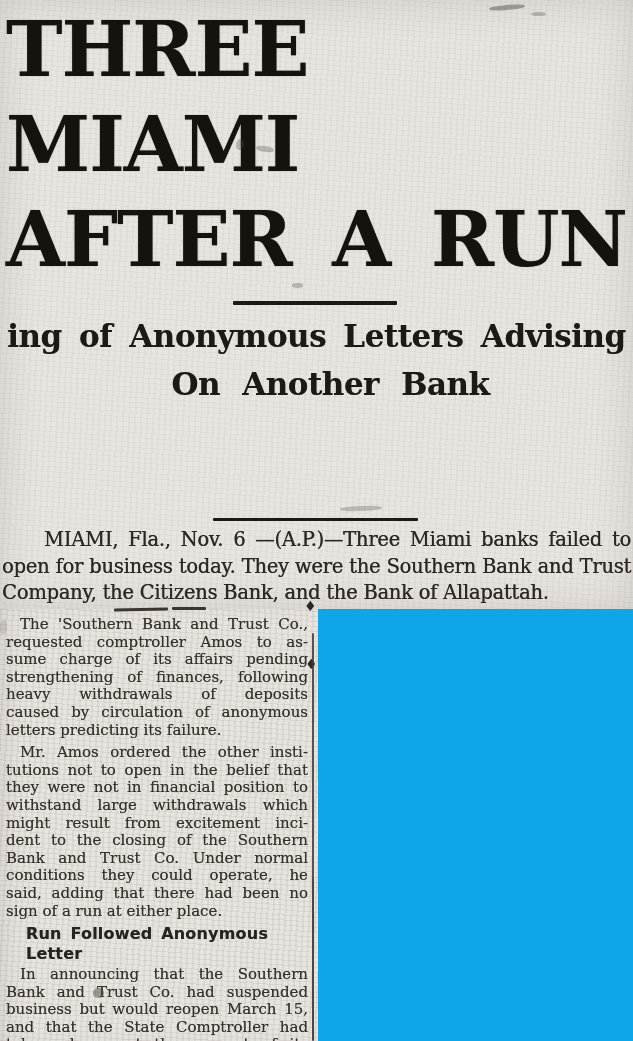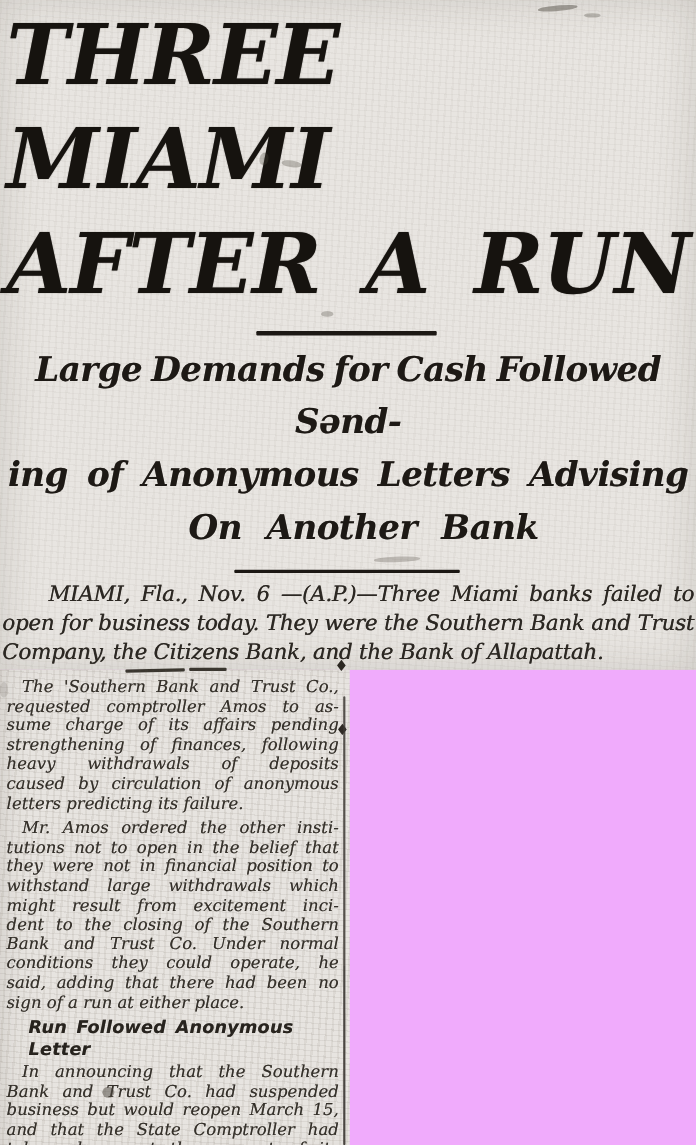--- a/index.html
+++ b/index.html
@@ -1,19 +1,19 @@
 <!DOCTYPE html>
 <html><head>
 <meta charset="utf-8">
 <title>Newspaper Clipping</title>
 <style>
   html,body{margin:0;padding:0;background:#ffffff;}
   .sheet{
-    position:relative;width:633px;height:1041px;background:#f0abfc;
-    overflow:hidden;font-family:"DejaVu Serif",serif;color:#2e2a25;font-style:italic;
+    position:relative;width:633px;height:1041px;background:#0ea5e9;
+    overflow:hidden;font-family:"DejaVu Serif",serif;color:#2e2a25;
   }
   
   .paper-top{position:absolute;left:0;top:0;width:633px;height:609px;background:#e8e5e1;}
   .paper-col{position:absolute;left:0;top:609px;width:318px;height:432px;background:#e7e4e0;}
   .paper-top::after,.paper-col::after{
     content:"";position:absolute;inset:0;pointer-events:none;
     background:
       repeating-linear-gradient(93deg, rgba(120,110,95,.05) 0 2px, transparent 2px 6px),
       repeating-linear-gradient(4deg, rgba(70,60,48,.04) 0 1px, transparent 1px 5px);
   }
@@ -106,21 +106,20 @@
   <div class="paper-col"></div>
 
   <div class="headline">
     <div class="hline">THREE MIAMI</div>
     <div class="hline">AFTER A RUN</div>
   </div>
 
   <div class="rule rule1"></div>
 
   <div class="subhead">
-    <div class="shline sh-tight">Large Demands for Cash Followed Sənd-</div>
     <div class="shline sh-wide">ing of Anonymous Letters Advising</div>
     <div class="shline sh-wider">On Another Bank</div>
   </div>
 
   <div class="rule rule2"></div>
 
   <div class="lead">
     <div class="lead-line jl ind-lead">MIAMI, Fla., Nov. 6 —(A.P.)—Three Miami banks failed to</div>
     <div class="lead-line jl">open for business today. They were the Southern Bank and Trust</div>
     <div class="lead-line ll">Company, the Citizens Bank, and the Bank of Allapattah.</div>

